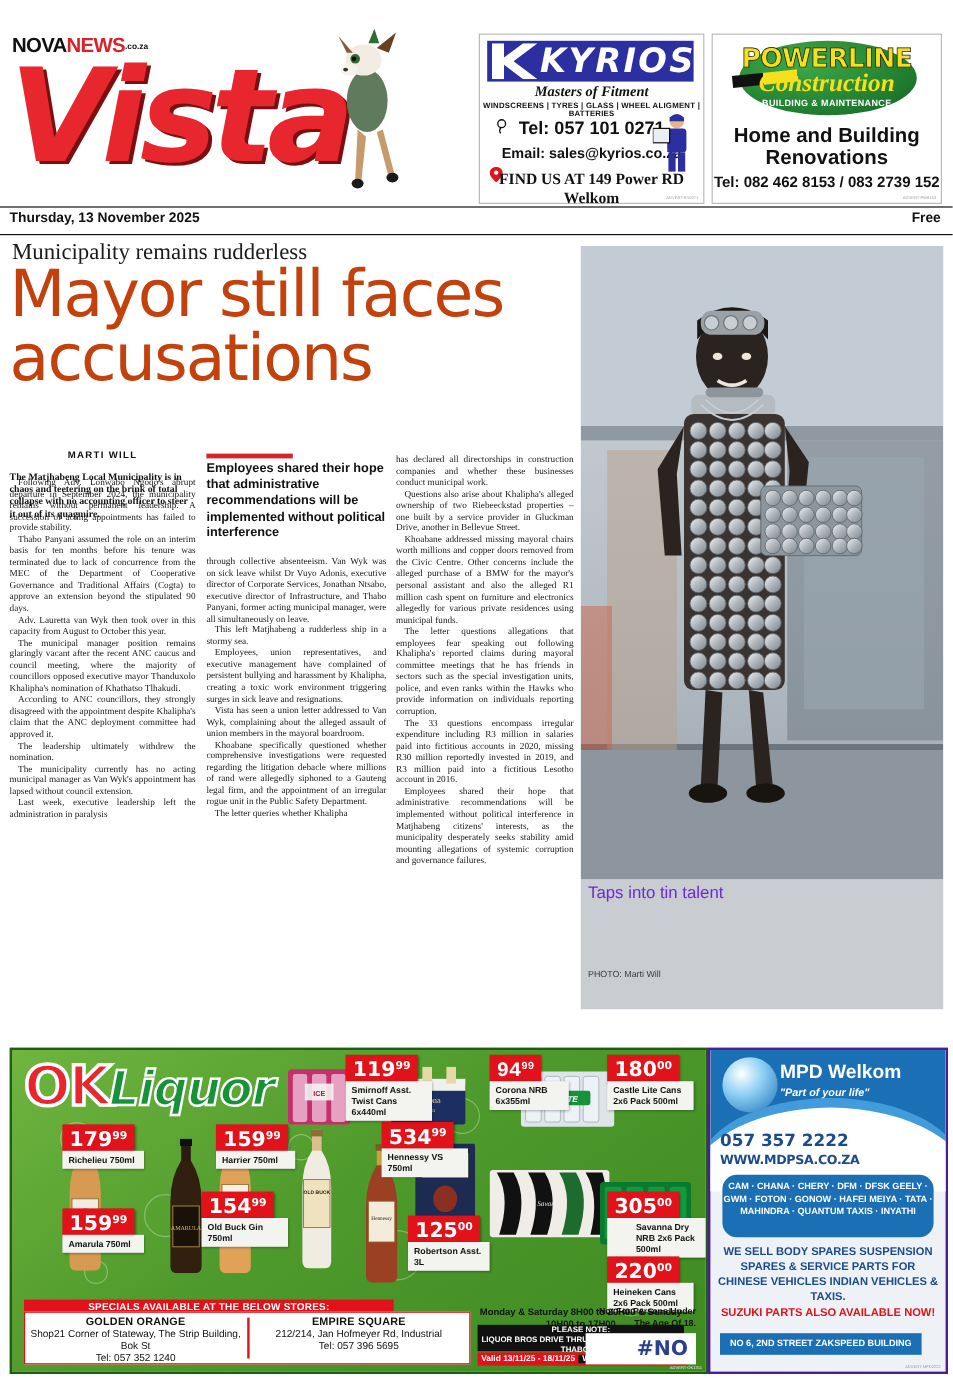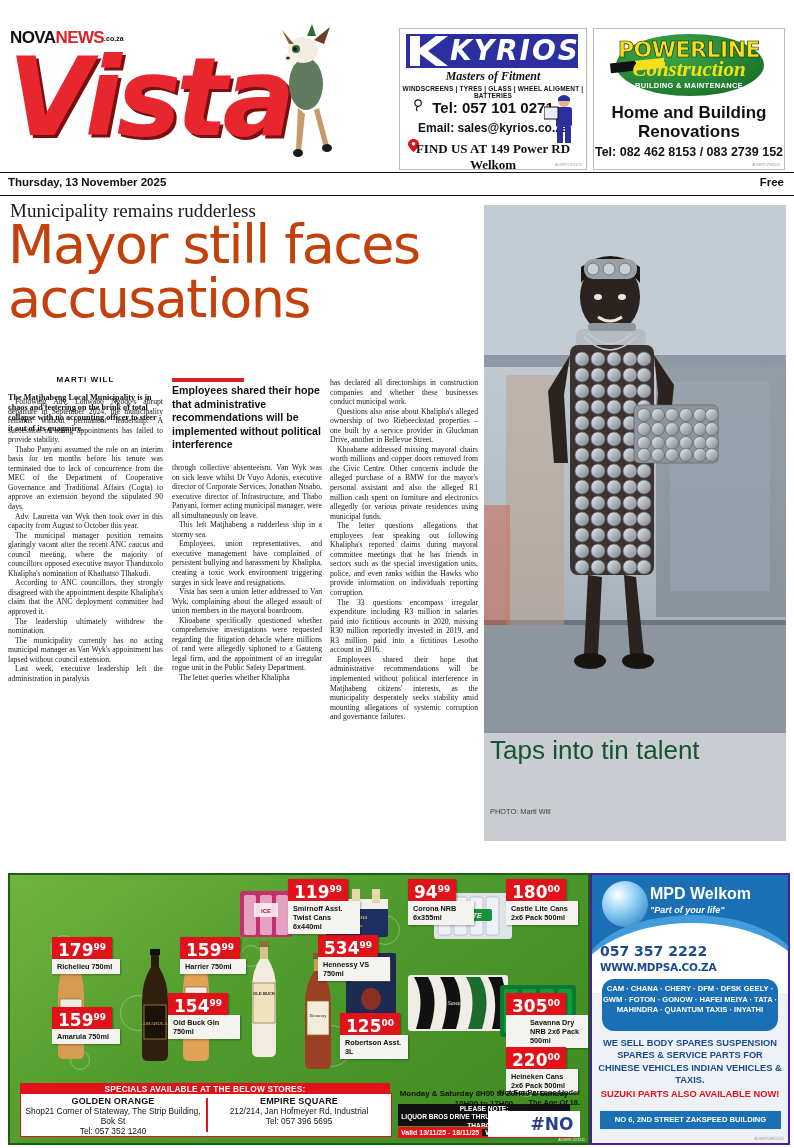--- a/index.html
+++ b/index.html
@@ -65,21 +65,21 @@
 
   
   .kicker{position:absolute;left:10px;top:200px;font-family:"Liberation Serif",serif;font-size:19px;color:#1a1a1a;}
   .headline{position:absolute;left:8px;top:218px;width:470px;
     font-family:"DejaVu Sans",sans-serif;font-weight:normal;font-size:54px;line-height:54px;
     color:#c2410c;letter-spacing:-1.6px;}
 
   
   .photo{position:absolute;left:484px;top:205px;width:302px;height:528px;overflow:hidden;background:#b9c3cc;}
   .cap-box{position:absolute;left:484px;top:733px;width:302px;height:108px;background:#c9cdd1;}
-  .cap-title{position:absolute;left:6px;top:2px;font-size:26px;font-weight:normal;color:#14532d;font-family:"Liberation Sans",sans-serif;}
+  .cap-title{position:absolute;left:6px;top:2px;font-size:14px;font-weight:normal;color:#6d28d9;font-family:"Liberation Sans",sans-serif;}
   .cap-body{position:absolute;left:6px;top:36px;width:290px;font-size:7.4px;font-weight:bold;color:#1c1c1c;line-height:9.6px;}
   .cap-photo{position:absolute;left:6px;top:74px;font-size:7.4px;color:#3a3a3a;}
 
   
   .col{position:absolute;font-family:"Liberation Serif",serif;font-size:7.7px;line-height:9.55px;color:#171717;text-align:justify;}
   .col p{margin:0;text-indent:7px;}
   .col p.noind{text-indent:0;}
   .col1{left:8px;top:397px;width:155px;}
   .col2{left:172px;top:463px;width:150px;}
   .col3{left:330px;top:378px;width:148px;}
@@ -96,21 +96,21 @@
   .bubble{position:absolute;border-radius:50%;border:1px solid rgba(255,255,255,.30);}
   .ok-logo{position:absolute;left:10px;top:3px;}
   .ok-ok{font-family:"DejaVu Sans",sans-serif;font-weight:bold;font-size:46px;color:#e8262d;-webkit-text-stroke:3px #fff;letter-spacing:-2px;}
   .ok-liq{font-family:"DejaVu Sans",sans-serif;font-weight:bold;font-style:italic;font-size:40px;color:#17913a;-webkit-text-stroke:2px #fff;letter-spacing:-1px;}
   .ptag{position:absolute;background:#e1121a;color:#fff;font-family:"DejaVu Sans",sans-serif;font-weight:bold;
     padding:1px 6px 2px 6px;font-size:17px;line-height:19px;box-shadow:1px 1px 2px rgba(0,0,0,.4);}
   .ptag sup{font-size:9px;vertical-align:6px;}
   .pdesc{position:absolute;background:#f3f3f0;color:#111;font-size:7.3px;font-weight:bold;line-height:9px;
     padding:3px 5px;box-shadow:1px 1px 2px rgba(0,0,0,.3);}
 
-  .specbar{position:absolute;left:10px;bottom:48px;width:370px;height:12px;background:#e1121a;color:#fff;
+  .specbar{position:absolute;left:10px;bottom:48px;width:308px;height:12px;background:#e1121a;color:#fff;
      text-align:center;font-size:8.3px;font-weight:bold;line-height:12px;letter-spacing:0.2px;}
   .storebox{position:absolute;left:10px;bottom:6px;width:370px;height:42px;background:#fff;border:1px solid #e1121a;}
   .store{position:absolute;top:2px;width:180px;text-align:center;font-size:8.4px;color:#111;line-height:10px;}
   .store b{font-size:9px;letter-spacing:0.2px;}
   .storediv{position:absolute;left:185px;top:4px;width:1.6px;height:34px;background:#e1121a;}
   .hoursbox{position:absolute;left:388px;bottom:34px;width:172px;text-align:center;font-size:7.9px;font-weight:bold;color:#111;line-height:10px;}
   .notebox{position:absolute;left:388px;bottom:17px;width:172px;height:21px;background:#111;color:#fff;text-align:center;font-size:6.6px;font-weight:bold;line-height:8.4px;padding-top:1px;}
   .validbar{position:absolute;left:388px;bottom:5px;width:172px;height:11px;background:#e1121a;color:#fff;font-size:7px;font-weight:bold;line-height:11px;text-align:left;padding-left:3px;}
   .validbar .wsl{background:#111;padding:0 3px;margin-left:3px;}
   .nfp{position:absolute;right:8px;bottom:36px;width:92px;text-align:right;font-size:7.4px;font-weight:bold;color:#111;line-height:9.4px;}
@@ -126,21 +126,21 @@
   .mpd-globe{position:absolute;left:10px;top:6px;width:46px;height:46px;border-radius:50%;
      background:radial-gradient(circle at 35% 30%,#ffffff 0%,#8fd0f5 40%,#1b6fb5 100%);}
   .mpd-title{position:absolute;left:58px;top:10px;width:132px;font-size:16px;font-weight:bold;color:#fff;}
   .mpd-slogan{position:absolute;left:58px;top:30px;width:132px;font-size:9px;font-style:italic;font-weight:bold;color:#fff;}
   .mpd-tel{position:absolute;left:8px;top:68px;width:130px;font-family:"DejaVu Sans",sans-serif;font-weight:bold;font-size:14px;color:#1b4b8a;}
   .mpd-web{position:absolute;left:8px;top:86px;width:150px;font-family:"DejaVu Sans",sans-serif;font-weight:bold;font-size:10.5px;color:#1b4b8a;letter-spacing:-0.3px;}
   .mpd-brands{position:absolute;left:10px;top:104px;width:176px;height:52px;background:#1b6fb5;border-radius:12px;
      color:#fff;font-size:7.6px;font-weight:bold;text-align:center;line-height:10.6px;padding-top:5px;box-sizing:border-box;}
   .mpd-sell{position:absolute;left:6px;top:162px;width:184px;text-align:center;font-size:9.3px;font-weight:bold;color:#1b4b8a;line-height:12.4px;}
   .mpd-suzuki{position:absolute;left:6px;top:213px;width:184px;text-align:center;font-size:9.3px;font-weight:bold;color:#e1121a;line-height:12.4px;}
-  .mpd-addr{position:absolute;left:8px;bottom:14px;width:181px;height:18px;background:#1b6fb5;color:#fff;
+  .mpd-addr{position:absolute;left:8px;bottom:14px;width:168px;height:18px;background:#1b6fb5;color:#fff;
      text-align:center;font-size:7.6px;font-weight:bold;line-height:18px;}
   .mpd-code{position:absolute;right:4px;bottom:2px;font-size:3.4px;color:#999;}
 </style>
 </head>
 <body>
 
 <div class="page">
 
   <div class="masthead">
     <div class="nova-line">
@@ -406,20 +406,23 @@
   <div class="ad-liquor">
     <div class="bubble" style="left:40px;top:60px;width:26px;height:26px;"></div>
     <div class="bubble" style="left:110px;top:120px;width:34px;height:34px;"></div>
     <div class="bubble" style="left:230px;top:70px;width:20px;height:20px;"></div>
     <div class="bubble" style="left:300px;top:150px;width:40px;height:40px;"></div>
     <div class="bubble" style="left:430px;top:100px;width:24px;height:24px;"></div>
     <div class="bubble" style="left:500px;top:190px;width:30px;height:30px;"></div>
     <div class="bubble" style="left:60px;top:175px;width:18px;height:18px;"></div>
     <div class="bubble" style="left:360px;top:40px;width:28px;height:28px;"></div>
 
+    <div class="ok-logo">
+      <span class="ok-ok">OK</span><span class="ok-liq">Liquor</span>
+    </div>
 
     <svg style="position:absolute;left:44px;top:66px;" width="34" height="118">
       <rect x="13" y="0" width="8" height="22" fill="#c69a4e"></rect>
         <rect x="12" y="0" width="10" height="7" fill="#7a5b25"></rect>
       <path d="M13 20 Q4 34 4 54 L4 112 Q4 118 10 118 L24 118 Q30 118 30 112 L30 54 Q30 34 21 20 Z" fill="#d79a52"></path>
       <rect x="6" y="58" width="22" height="30" fill="#f2ece0" stroke="#8a6a32" stroke-width="0.7"></rect>
       <circle cx="17" cy="73" r="7" fill="#b5202a"></circle>
     </svg>
     <svg style="position:absolute;left:128px;top:74px;" width="34" height="112">
       <rect x="13" y="0" width="8" height="20" fill="#2b1a10"></rect>
@@ -516,21 +519,21 @@
 
     <div class="ptag" style="left:308px;top:60px;"><span>534</span><sup>99</sup></div>
     <div class="pdesc" style="left:308px;top:82px;width:62px;">Hennessy VS 750ml</div>
 
     <div class="ptag" style="left:330px;top:138px;"><span>125</span><sup>00</sup></div>
     <div class="pdesc" style="left:330px;top:160px;width:58px;">Robertson Asst. 3L</div>
 
     <div class="ptag" style="left:278px;top:4px;"><span>119</span><sup>99</sup></div>
     <div class="pdesc" style="left:278px;top:26px;width:62px;">Smirnoff Asst. Twist Cans 6x440ml</div>
 
-    <div class="ptag" style="left:398px;top:4px;"><span>94</span><sup>99</sup></div>
+    <div class="ptag" style="left:398px;top:4px;font-family:Liberation Mono, monospace;"><span>94</span><sup>99</sup></div>
     <div class="pdesc" style="left:398px;top:26px;width:56px;">Corona NRB 6x355ml</div>
 
     <div class="ptag" style="left:496px;top:4px;"><span>180</span><sup>00</sup></div>
     <div class="pdesc" style="left:496px;top:26px;width:62px;">Castle Lite Cans 2x6 Pack 500ml</div>
 
     <div class="ptag" style="left:496px;top:118px;"><span>305</span><sup>00</sup></div>
     <div class="pdesc" style="left:496px;top:140px;width:62px;padding-left:24px;">Savanna Dry NRB 2x6 Pack 500ml</div>
 
     <div class="ptag" style="left:496px;top:172px;"><span>220</span><sup>00</sup></div>
     <div class="pdesc" style="left:496px;top:194px;width:62px;">Heineken Cans 2x6 Pack 500ml</div>

